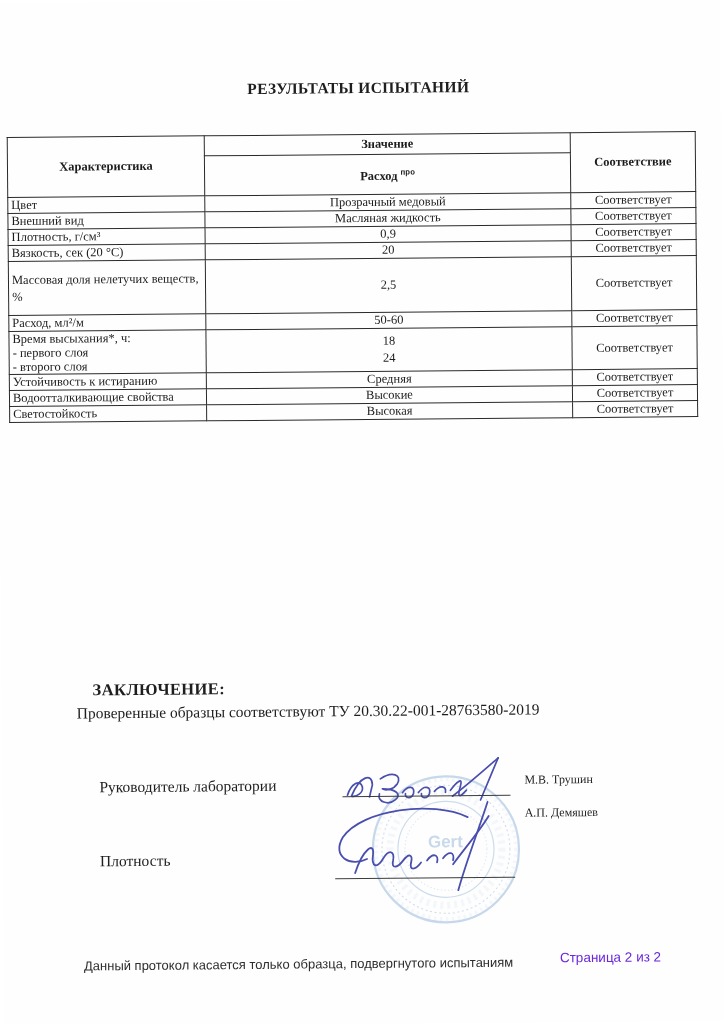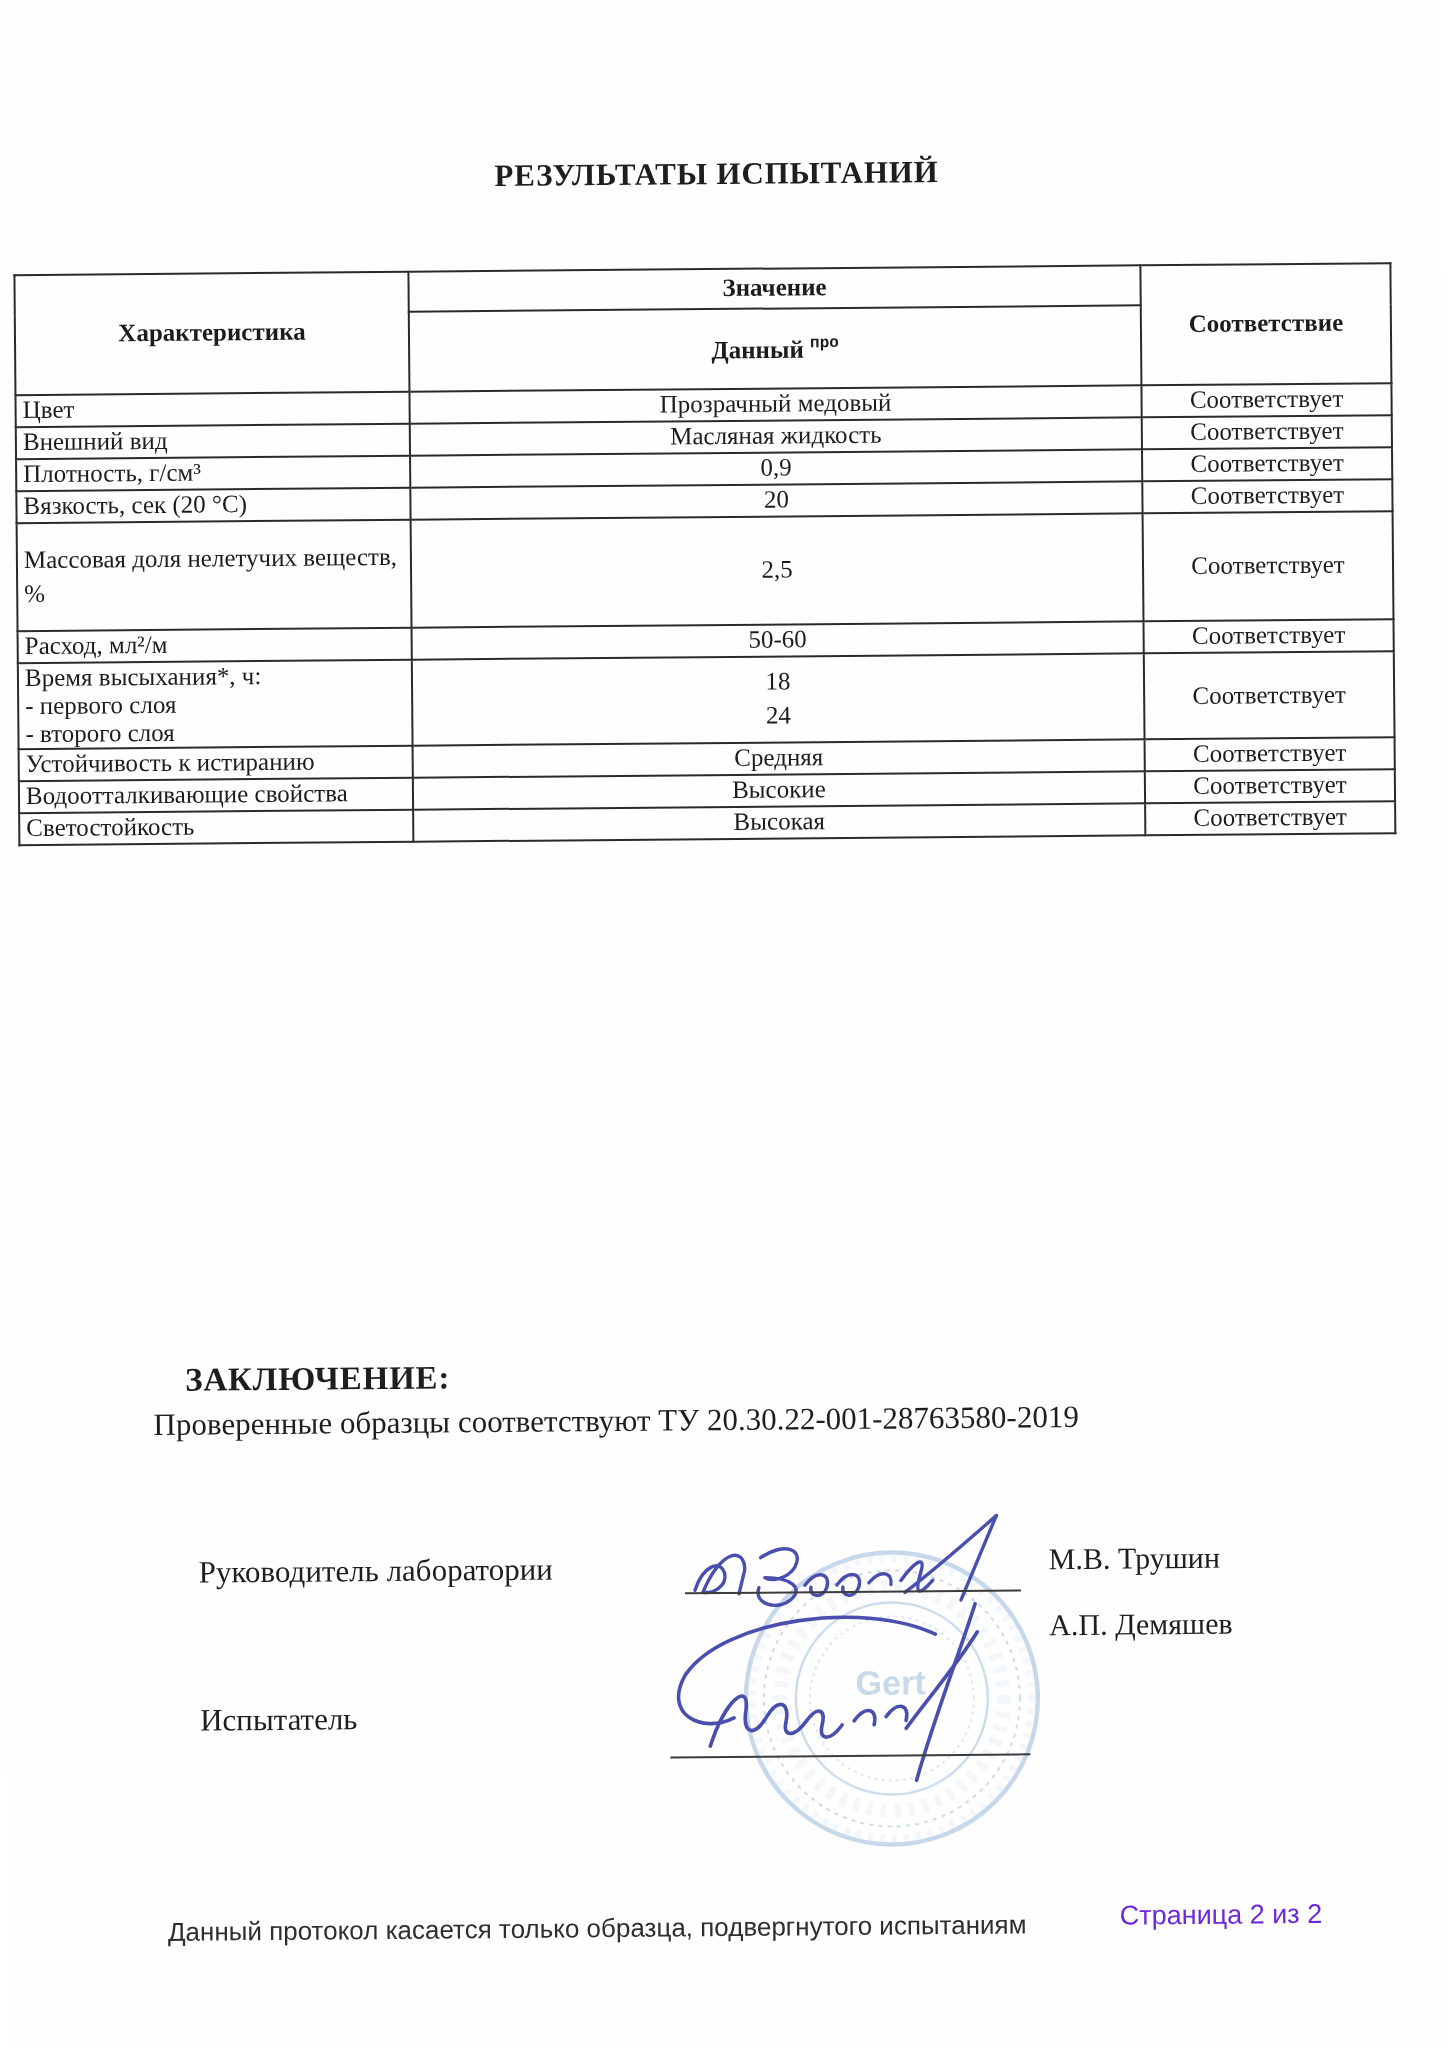--- a/index.html
+++ b/index.html
@@ -38,21 +38,21 @@
   tr.rh42 td.c-name{line-height:14px}
   td.c-val{text-align:center;white-space:pre-line;}
   tr.rh42 td.c-val{line-height:17.5px}
   td.c-comp{text-align:center;}
   sup.prod-sup{font-size:8px;font-weight:bold;font-family:Liberation Mono, monospace;}
   .concl-h{position:absolute;left:91px;top:678px;font-size:16.5px;font-weight:bold;letter-spacing:.4px;}
   .concl-t{position:absolute;left:75px;top:702px;font-size:15.5px;}
   .sig-role{position:absolute;left:97px;font-size:15.5px;}
   .sig-role.r1{top:776px}
   .sig-role.r2{top:850px}
-  .sig-name{position:absolute;left:522px;font-size:15px;}
+  .sig-name{position:absolute;left:522px;font-size:12px;}
   .sig-name.n1{top:774px}
   .sig-name.n2{top:807px}
   .sig-line{position:absolute;border-bottom:1.4px solid #3c3c3c;}
   .sig-line.l1{left:340px;top:782px;width:168px;height:14px;}
   .sig-line.l2{left:332px;top:864px;width:180px;height:14px;}
   .stamp-svg{position:absolute;left:363px;top:770px;opacity:.5;}
   .sig-svg{position:absolute;left:300px;top:745px;}
   .footer-note{
     position:absolute;left:80px;top:956px;
     font-family:"Liberation Sans","DejaVu Sans",sans-serif;
@@ -77,21 +77,21 @@
         <col class="c2">
         <col class="c3">
       </colgroup>
     <tbody>
       <tr class="hrow1">
         <td class="hdr" rowspan="2">Характеристика</td>
         <td class="hdr">Значение</td>
         <td class="hdr" rowspan="2">Соответствие</td>
       </tr>
       <tr class="hrow2">
-        <td class="hdr"><span>Данный</span> <sup class="prod-sup">про</sup></td>
+        <td class="hdr"><span>Расход</span> <sup class="prod-sup">про</sup></td>
       </tr>
       <tr class="rh15">
         <td class="c-name">Цвет</td>
         <td class="c-val">Прозрачный медовый</td>
         <td class="c-comp">Соответствует</td>
       </tr>
       <tr class="rh16">
         <td class="c-name">Внешний вид</td>
         <td class="c-val">Масляная жидкость</td>
         <td class="c-comp">Соответствует</td>
@@ -175,19 +175,19 @@
       <path d="M150,120 C162,104 176,88 186,72"></path>
       <path d="M185,58 C175,88 163,118 155,146"></path>
     </g>
   </svg>
 
   <div class="sig-line l1"></div>
   <div class="sig-line l2"></div>
 
   <div class="sig-role r1">Руководитель лаборатории</div>
   <div class="sig-name n1">М.В. Трушин</div>
-  <div class="sig-role r2">Испытатель</div>
+  <div class="sig-role r2">Плотность</div>
   <div class="sig-name n2">А.П. Демяшев</div>
 
   <div class="footer-note">Данный протокол касается только образца, подвергнутого испытаниям</div>
   <div class="footer-page">Страница 2 из 2</div>
 
 </div>
 
 </body></html>

